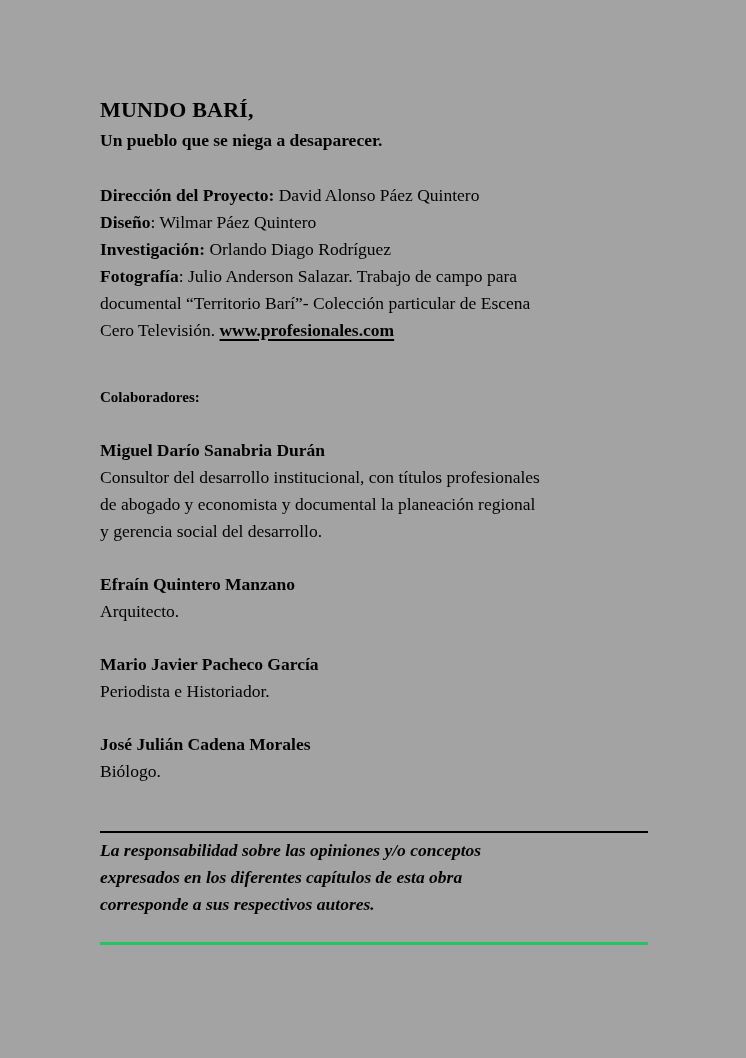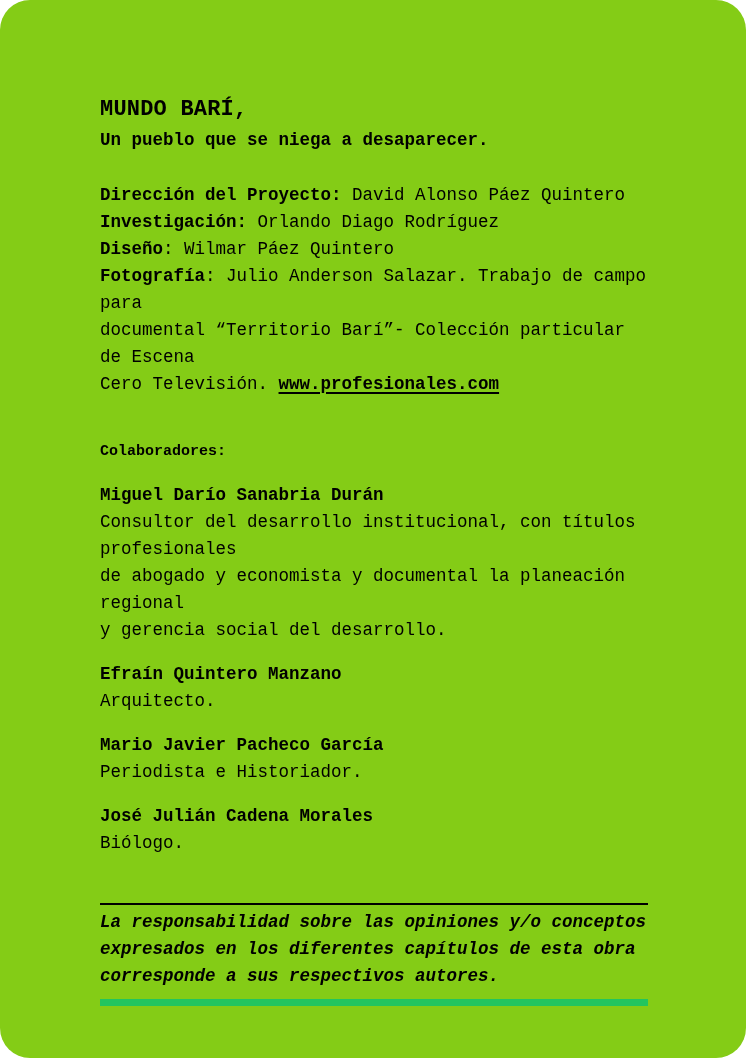--- a/index.html
+++ b/index.html
@@ -1,25 +1,24 @@
 <!DOCTYPE html>
 <html><head>
 <meta charset="utf-8">
 <style>
   * { margin: 0; padding: 0; box-sizing: border-box; }
   html, body { background: #ffffff; }
   .page {
     width: 746px;
     height: 1058px;
-    background: #84cc16;
+    background: #a3a3a3;
     color: #000000;
-    font-family: Liberation Mono, monospace;
+    font-family: Liberation Serif, serif;
     padding: 95px 98px 0 100px;
     overflow: hidden;
-    border-radius: 30px;
   }
   .doc-title {
     font-size: 22px;
     font-weight: 700;
     line-height: 30px;
     letter-spacing: 0.2px;
   }
   .doc-subtitle {
     font-size: 17.5px;
     font-weight: 700;
@@ -40,31 +39,31 @@
     text-decoration-thickness: 2px;
     text-underline-offset: 3px;
   }
   .collab-heading {
     margin-top: 40px;
     font-size: 15px;
     font-weight: 700;
     line-height: 27px;
   }
   .collab-block {
-    margin-top: 17px;
+    margin-top: 26px;
     font-size: 17.5px;
     line-height: 27px;
   }
   .collab-name { font-weight: 700; }
   .disclaimer-box {
     margin-top: 46px;
     width: 548px;
     border-top: 2px solid #000000;
-    border-bottom: 7px solid #22c55e;
-    padding: 4px 0 9px 0;
+    border-bottom: 3px solid #22c55e;
+    padding: 4px 0 24px 0;
   }
   .disclaimer-text {
     font-size: 17.5px;
     line-height: 27px;
     font-style: italic;
     font-weight: 700;
   }
 </style>
 </head>
 <body>
@@ -72,24 +71,24 @@
 <div class="page">
 
   <h1 class="doc-title">MUNDO BARÍ,</h1>
   <div class="doc-subtitle">Un pueblo que se niega a desaparecer.</div>
 
   <div class="credits">
     <div class="credit-line">
       <strong>Dirección del Proyecto:</strong><span> David Alonso Páez Quintero</span>
     </div>
     <div class="credit-line">
-      <strong>Investigación:</strong><span> Orlando Diago Rodríguez</span>
+      <strong>Diseño</strong><span>: Wilmar Páez Quintero</span>
     </div>
     <div class="credit-line">
-      <strong>Diseño</strong><span>: Wilmar Páez Quintero</span>
+      <strong>Investigación:</strong><span> Orlando Diago Rodríguez</span>
     </div>
     <div class="credit-line">
       <strong>Fotografía</strong><span class="pre">: Julio Anderson Salazar. Trabajo de campo para
 documental “Territorio Barí”- Colección particular de Escena
 Cero Televisión. </span><a class="doc-link" href="#">www.profesionales.com</a>
     </div>
   </div>
 
   <div class="collab-heading">Colaboradores:</div>
 

